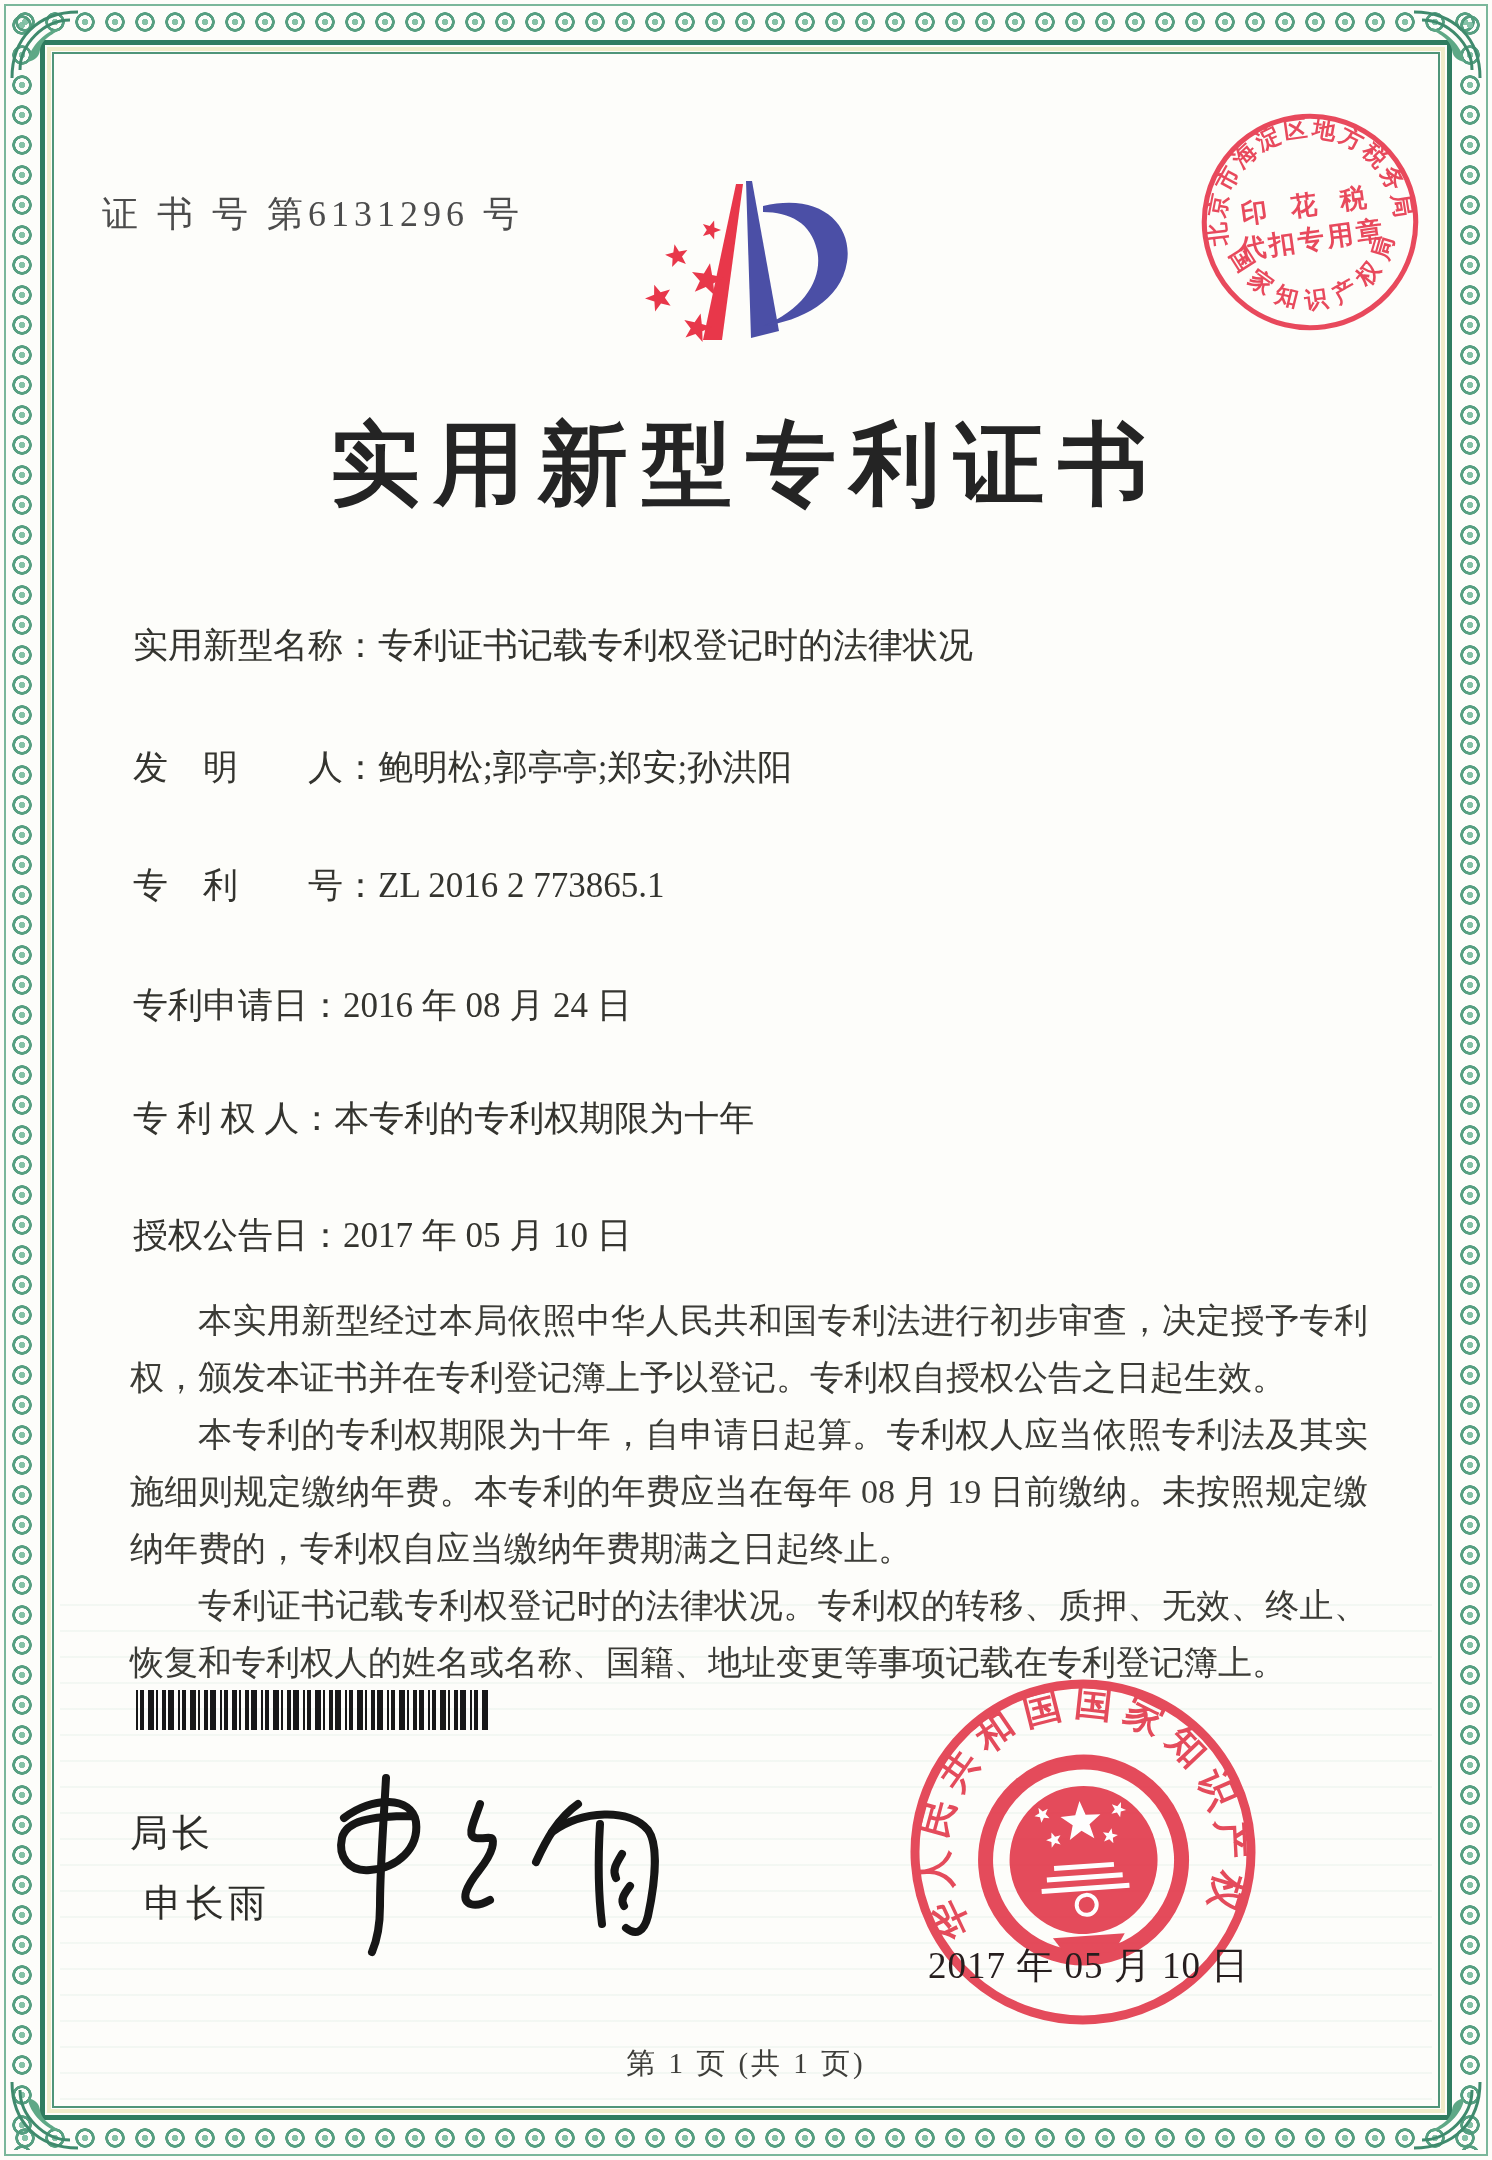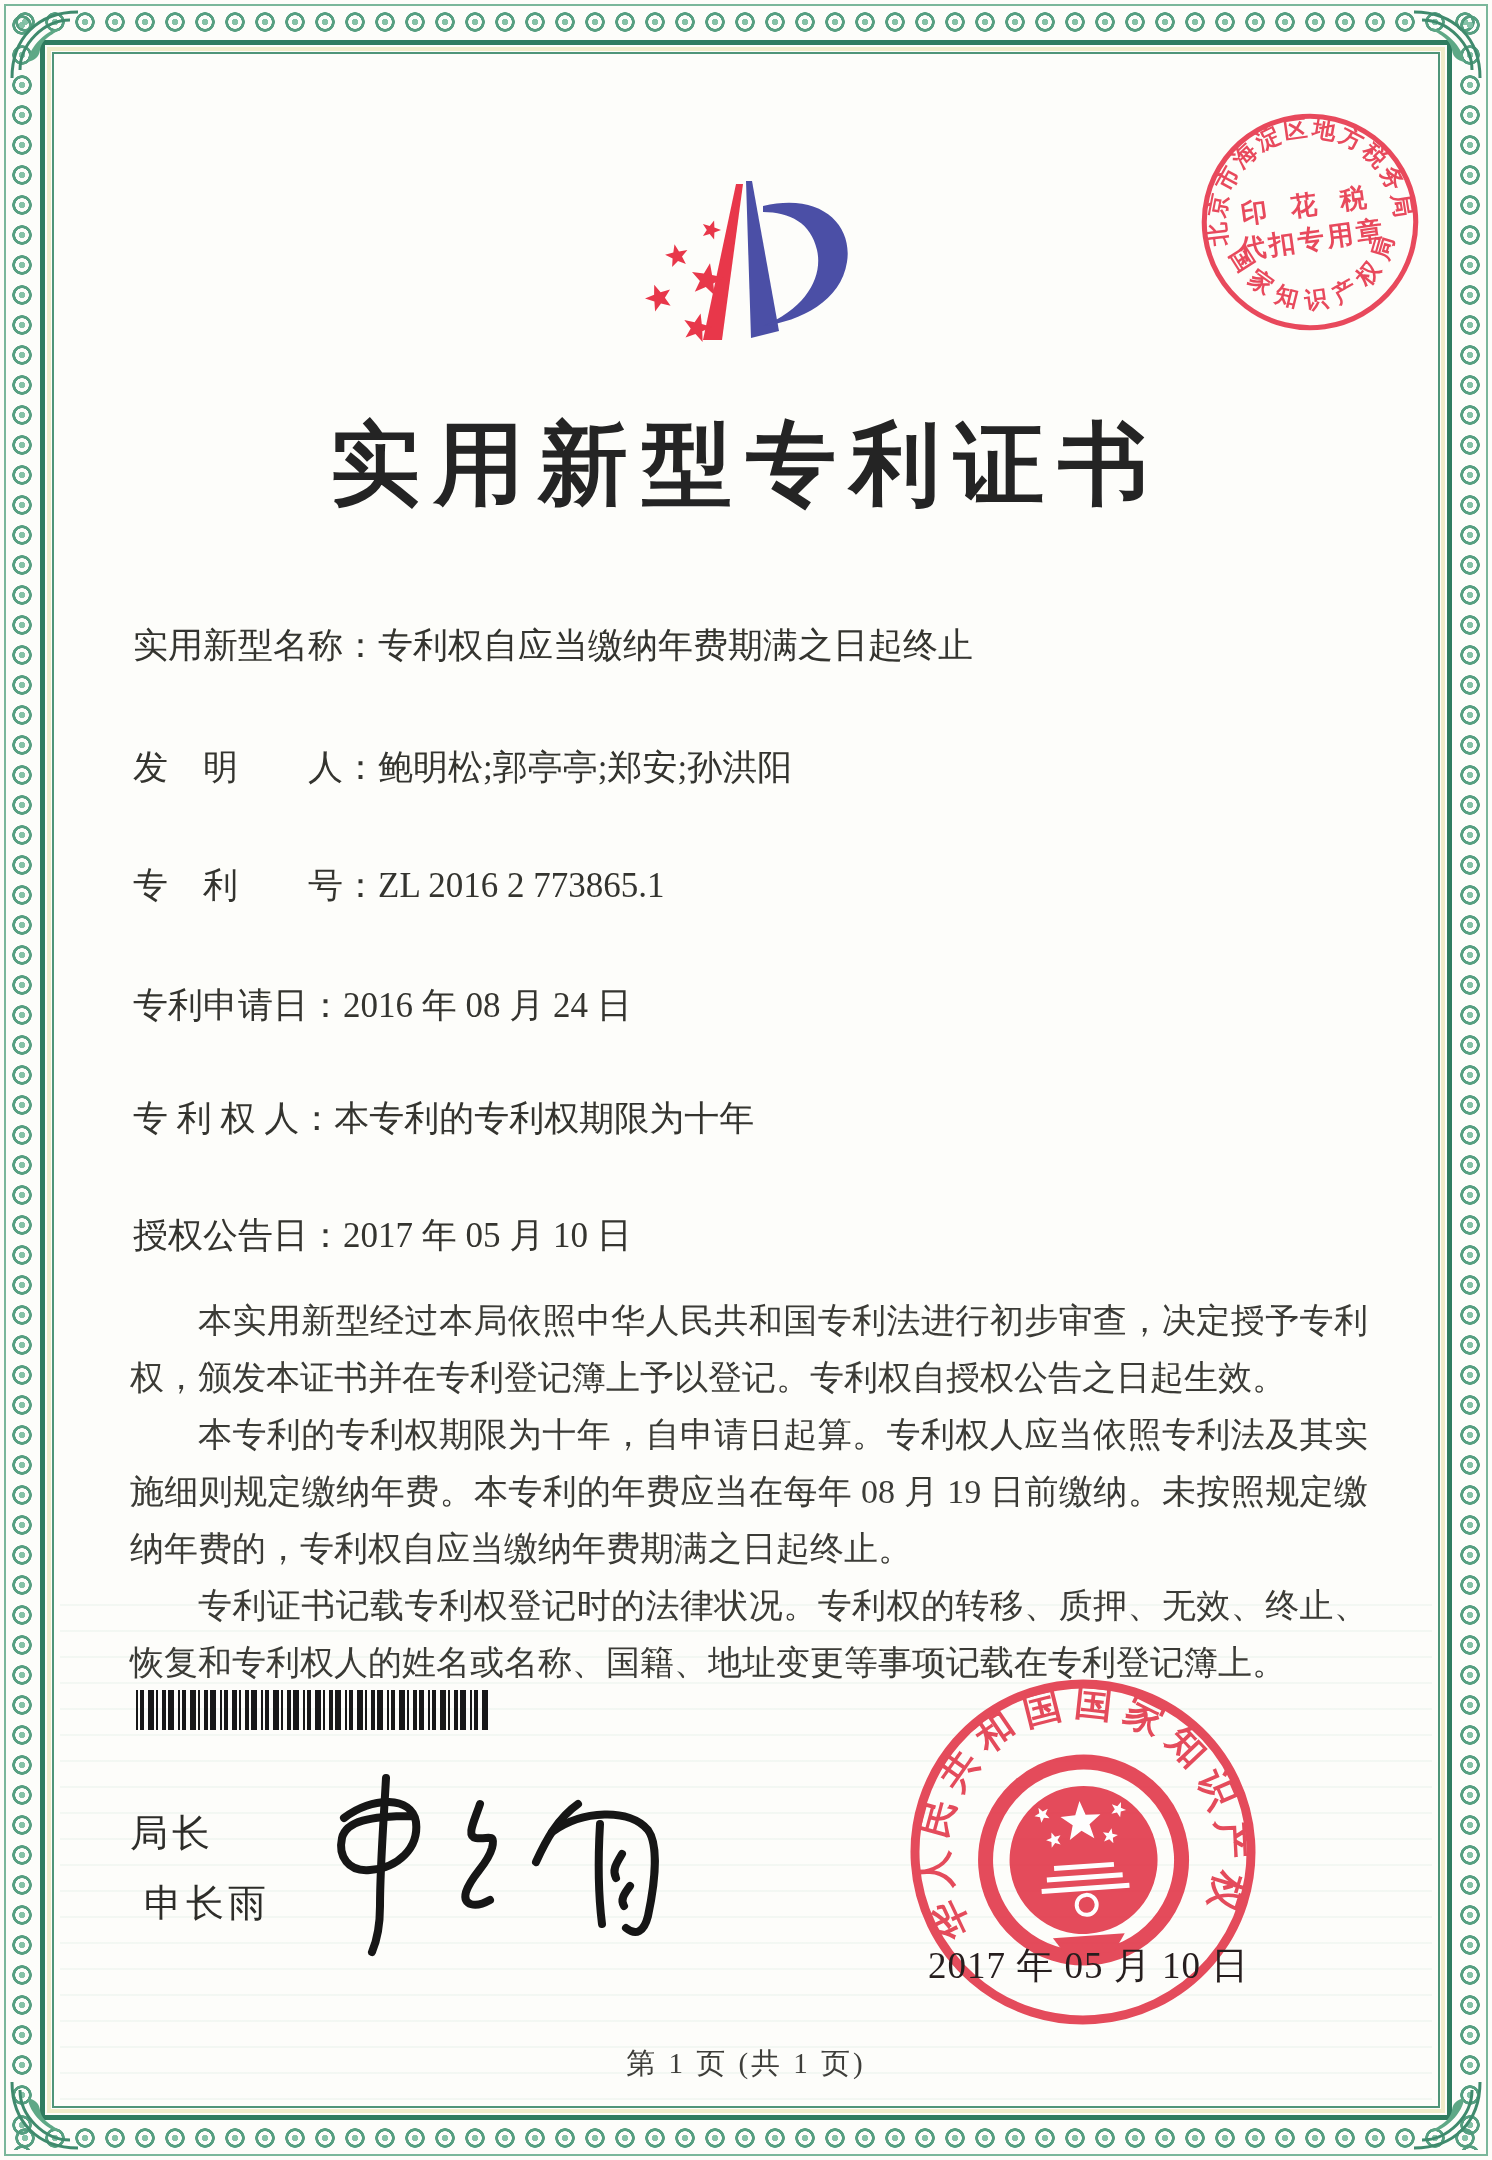--- a/index.html
+++ b/index.html
@@ -94,20 +94,21 @@
     <g fill="none" stroke="#3f8a6d" stroke-width="3">
       <path d="M4,70 C4,30 30,4 70,4"></path>
       <path d="M12,62 C12,36 36,12 62,12"></path>
       <path d="M20,54 C20,40 40,20 54,20 C46,26 34,30 32,42 C31,50 26,52 20,54 Z" fill="#5ea886" stroke="none"></path>
     </g>
   </svg>
   <div class="frame-line1"></div>
   <div class="frame-line2"></div>
   <div class="scan-tint"></div>
 
+  <div class="cert-no">证 书 号 第6131296 号</div>
 
   <svg class="logo" width="255" height="205" viewBox="0 0 255 205">
     <polygon points="121,16 128,16 107,172 88,172" fill="#e8374a"></polygon>
     <polygon points="131,13 136,170 164,163 137,13" fill="#4b4fa6"></polygon>
     <path d="M148,38 C205,24 238,56 232,94 C226,133 186,153 148,158 C192,140 208,108 202,82 C196,55 175,44 148,44 Z" fill="#4b4fa6"></path>
     <g id="logo-stars" fill="#e8374a">
         <polygon points="99.1,52.5 99.4,59.5 106.0,62.0 99.4,64.5 99.1,71.5 94.7,66.0 87.9,67.9 91.8,62.0 87.9,56.1 94.7,58.0"></polygon>
         <polygon points="59.5,76.3 64.0,83.4 72.4,82.0 67.0,88.5 70.9,96.0 63.0,92.9 57.1,99.0 57.6,90.5 50.1,86.7 58.3,84.6"></polygon>
         <polygon points="95.0,95.3 97.1,107.0 108.8,109.6 98.3,115.4 99.5,127.3 90.8,119.0 79.8,123.8 84.9,113.0 77.0,104.0 88.9,105.6"></polygon>
         <polygon points="39.2,116.8 45.6,124.3 55.0,121.4 49.9,129.8 55.6,137.8 46.0,135.5 40.1,143.5 39.4,133.6 30.0,130.5 39.1,126.7"></polygon>
@@ -128,21 +129,21 @@
     </text>
     <text x="120" y="112" text-anchor="middle" fill="#e8495c" font-size="26" font-weight="bold" letter-spacing="8" font-family="'Liberation Sans','DejaVu Sans',sans-serif">印 花 税</text>
     <text x="120" y="146" text-anchor="middle" fill="#e8495c" font-size="26" font-weight="bold" letter-spacing="3" font-family="'Liberation Sans','DejaVu Sans',sans-serif">代扣专用章</text>
     <text fill="#e8495c" font-size="23" font-weight="bold" letter-spacing="9" font-family="'Liberation Sans','DejaVu Sans',sans-serif">
       <textPath href="#taxArcBottom" startOffset="50%" text-anchor="middle">国家知识产权局</textPath>
     </text>
   </svg>
 
   <h1 class="title">实用新型专利证书</h1>
 
-  <div class="field-row fr1"><span>实用新型名称：</span><span>专利权自应当缴纳年费期满之日起终止</span></div>
+  <div class="field-row fr1"><span>实用新型名称：</span><span>专利证书记载专利权登记时的法律状况</span></div>
   <div class="field-row fr2"><span>发　明　　人：</span><span>鲍明松;郭亭亭;郑安;孙洪阳</span></div>
   <div class="field-row fr3"><span>专　利　　号：</span><span>ZL 2016 2 773865.1</span></div>
   <div class="field-row fr4"><span>专利申请日：</span><span>2016 年 08 月 24 日</span></div>
   <div class="field-row fr5"><span>专 利 权 人：</span><span>本专利的专利权期限为十年</span></div>
   <div class="field-row fr6"><span>授权公告日：</span><span>2017 年 05 月 10 日</span></div>
 
   <div class="paras">
     <p>本实用新型经过本局依照中华人民共和国专利法进行初步审查，决定授予专利权，颁发本证书并在专利登记簿上予以登记。专利权自授权公告之日起生效。</p>
     <p>本专利的专利权期限为十年，自申请日起算。专利权人应当依照专利法及其实施细则规定缴纳年费。本专利的年费应当在每年 08 月 19 日前缴纳。未按照规定缴纳年费的，专利权自应当缴纳年费期满之日起终止。</p>
     <p>专利证书记载专利权登记时的法律状况。专利权的转移、质押、无效、终止、恢复和专利权人的姓名或名称、国籍、地址变更等事项记载在专利登记簿上。</p>

